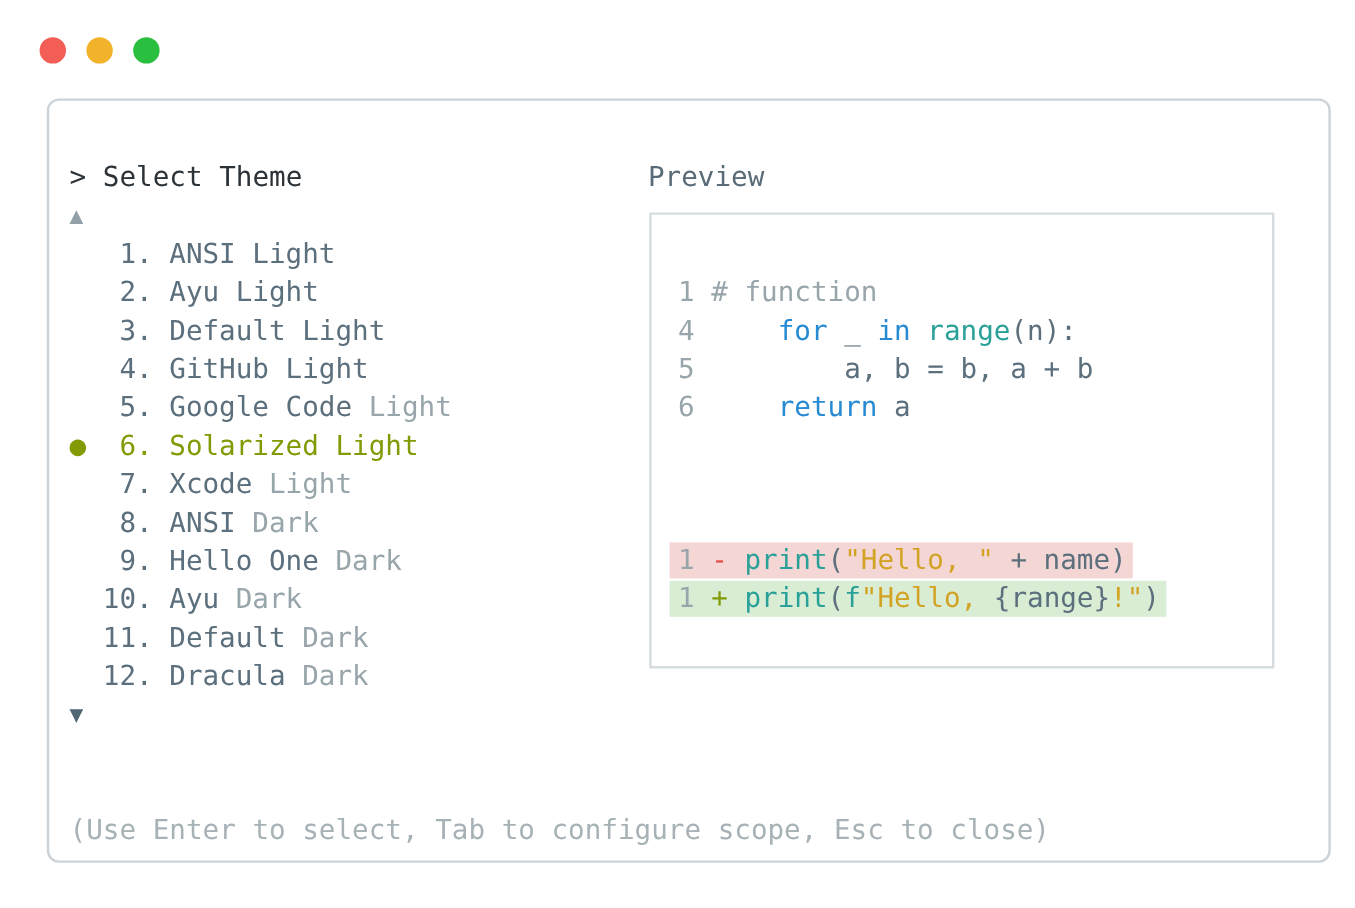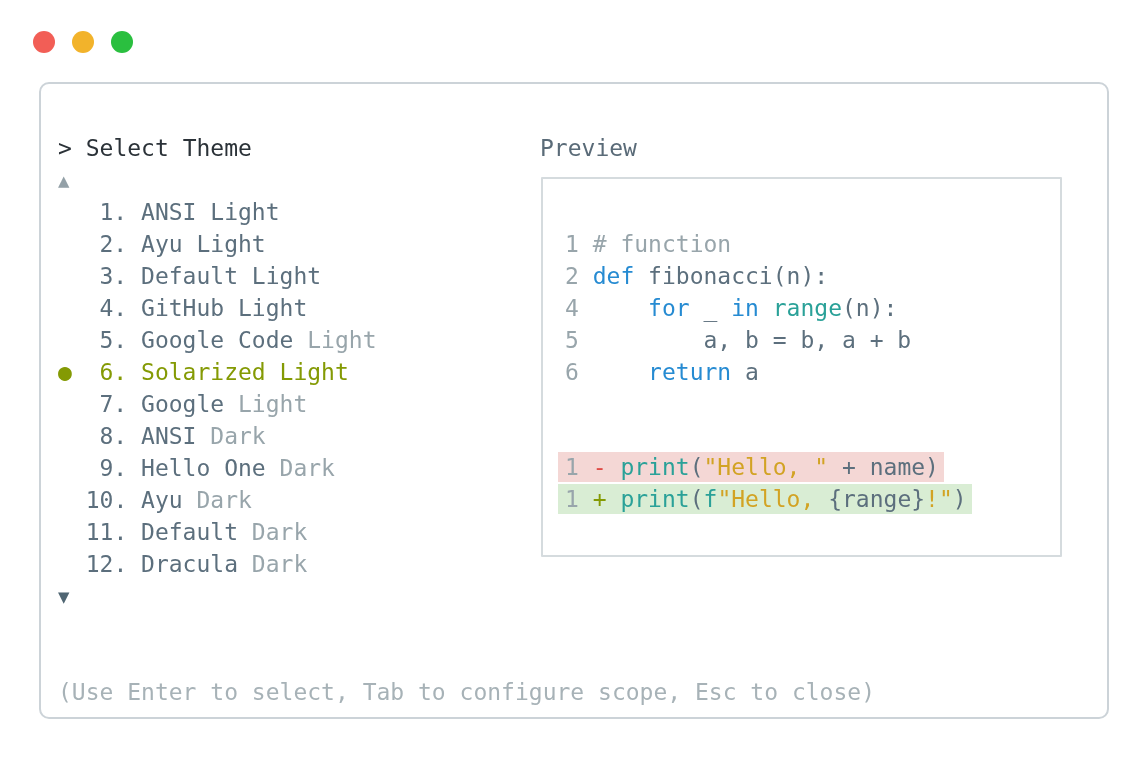--- a/index.html
+++ b/index.html
@@ -76,36 +76,35 @@
 
     <div class="scroll-up">▲</div>
 
     <div class="theme-list">
         <div class="row"><span class="marker"></span><span class="num">1.</span><span class="gap"> </span><span class="name">ANSI Light</span></div>
         <div class="row"><span class="marker"></span><span class="num">2.</span><span class="gap"> </span><span class="name">Ayu Light</span></div>
         <div class="row"><span class="marker"></span><span class="num">3.</span><span class="gap"> </span><span class="name">Default Light</span></div>
         <div class="row"><span class="marker"></span><span class="num">4.</span><span class="gap"> </span><span class="name">GitHub Light</span></div>
         <div class="row"><span class="marker"></span><span class="num">5.</span><span class="gap"> </span><span class="name">Google Code</span><span class="suffix"> Light</span></div>
         <div class="row selected"><span class="marker">●</span><span class="num">6.</span><span class="gap"> </span><span class="name">Solarized Light</span></div>
-        <div class="row"><span class="marker"></span><span class="num">7.</span><span class="gap"> </span><span class="name">Google</span><span class="suffix"> Light</span></div>
+        <div class="row"><span class="marker"></span><span class="num">7.</span><span class="gap"> </span><span class="name">Xcode</span><span class="suffix"> Light</span></div>
         <div class="row"><span class="marker"></span><span class="num">8.</span><span class="gap"> </span><span class="name">ANSI</span><span class="suffix"> Dark</span></div>
         <div class="row"><span class="marker"></span><span class="num">9.</span><span class="gap"> </span><span class="name">Hello One</span><span class="suffix"> Dark</span></div>
         <div class="row"><span class="marker"></span><span class="num">10.</span><span class="gap"> </span><span class="name">Ayu</span><span class="suffix"> Dark</span></div>
         <div class="row"><span class="marker"></span><span class="num">11.</span><span class="gap"> </span><span class="name">Default</span><span class="suffix"> Dark</span></div>
         <div class="row"><span class="marker"></span><span class="num">12.</span><span class="gap"> </span><span class="name">Dracula</span><span class="suffix"> Dark</span></div>
       </div>
 
     <div class="scroll-down">▼</div>
 
     <div class="hint">(Use Enter to select, Tab to configure scope, Esc to close)</div>
 
     <div class="preview-box">
       <div class="code">
           <div class="code-line"><span class="linenum">1 </span><span class="tok-comment"># function</span></div>
-          <div class="code-line"><span class="linenum">2 </span><span class="tok-keyword">def</span><span class="tok-default"> fibonacci(n):</span></div>
           <div class="code-line"><span class="linenum">4 </span><span class="tok-default">    </span><span class="tok-keyword">for</span><span class="tok-default"> _ </span><span class="tok-keyword">in</span><span class="tok-default"> </span><span class="tok-builtin">range</span><span class="tok-default">(n):</span></div>
           <div class="code-line"><span class="linenum">5 </span><span class="tok-default">        a, b = b, a + b</span></div>
           <div class="code-line"><span class="linenum">6 </span><span class="tok-default">    </span><span class="tok-keyword">return</span><span class="tok-default"> a</span></div>
         </div>
       <div class="diffs">
           <div class="diff-line diff-removed"><span class="linenum">1 </span><span class="sign-removed">- </span><span class="tok-builtin">print</span><span class="tok-default">(</span><span class="tok-string">"Hello, "</span><span class="tok-default"> + name)</span></div>
           <div class="diff-line diff-added"><span class="linenum">1 </span><span class="sign-added">+ </span><span class="tok-builtin">print</span><span class="tok-default">(</span><span class="tok-builtin">f</span><span class="tok-string">"Hello, </span><span class="tok-default">{range}</span><span class="tok-string">!"</span><span class="tok-default">)</span></div>
         </div>
     </div>
 

